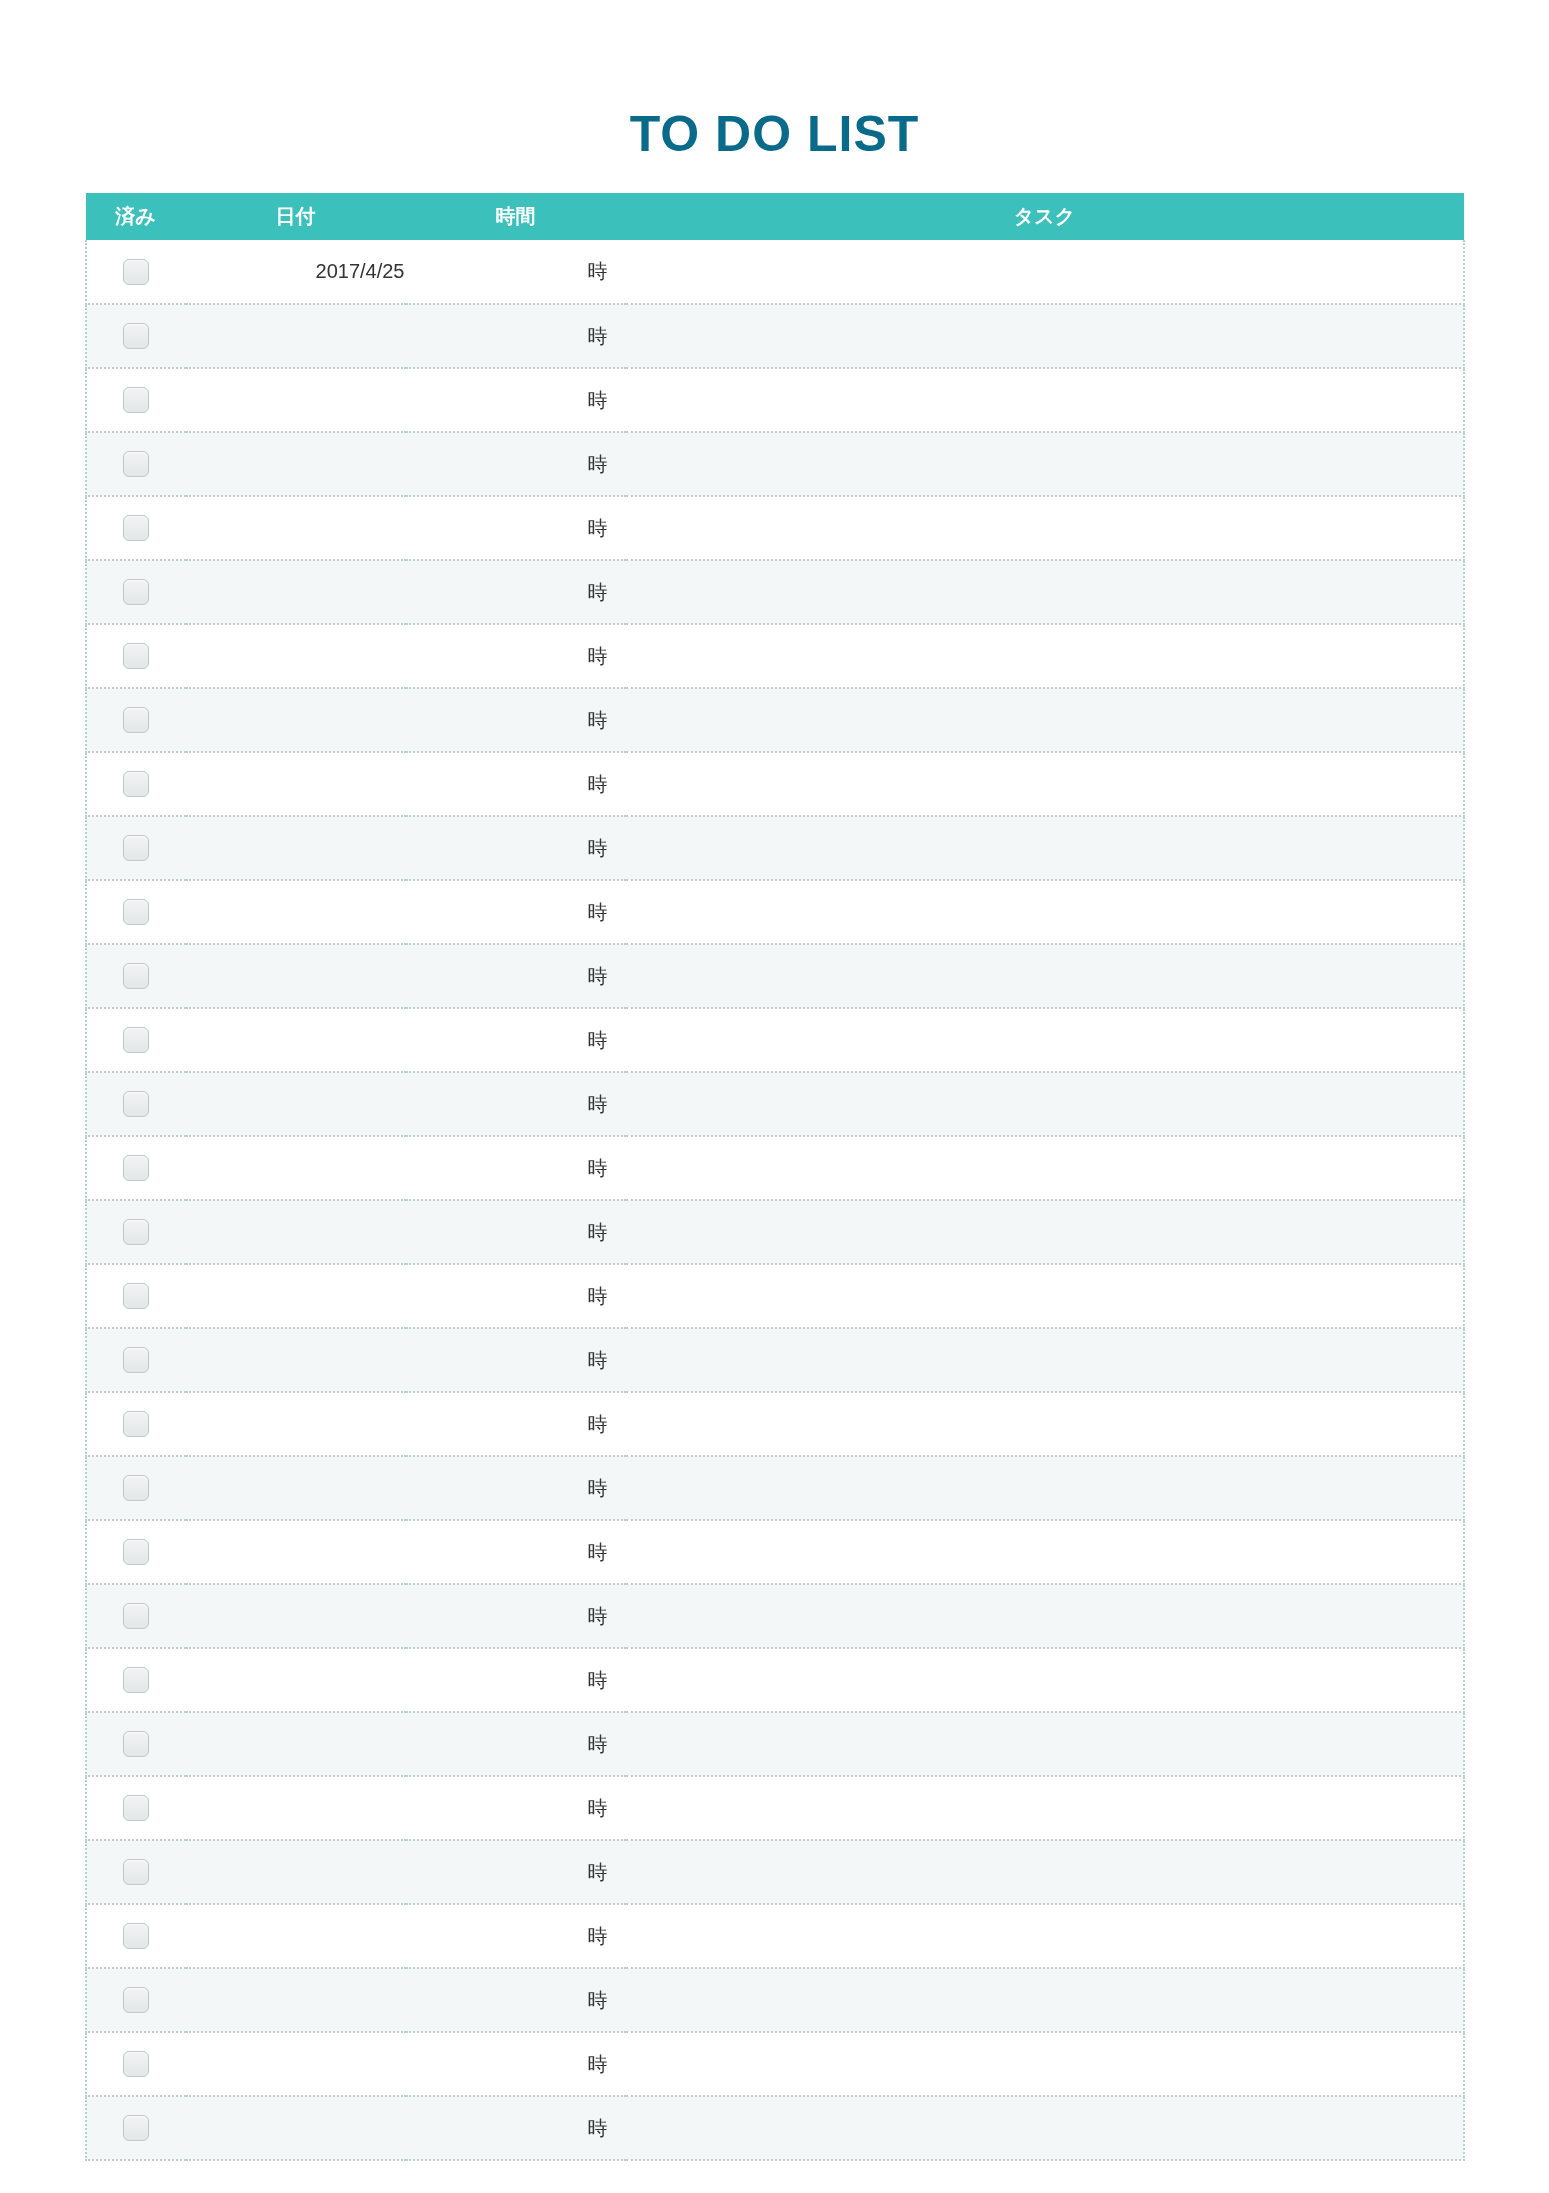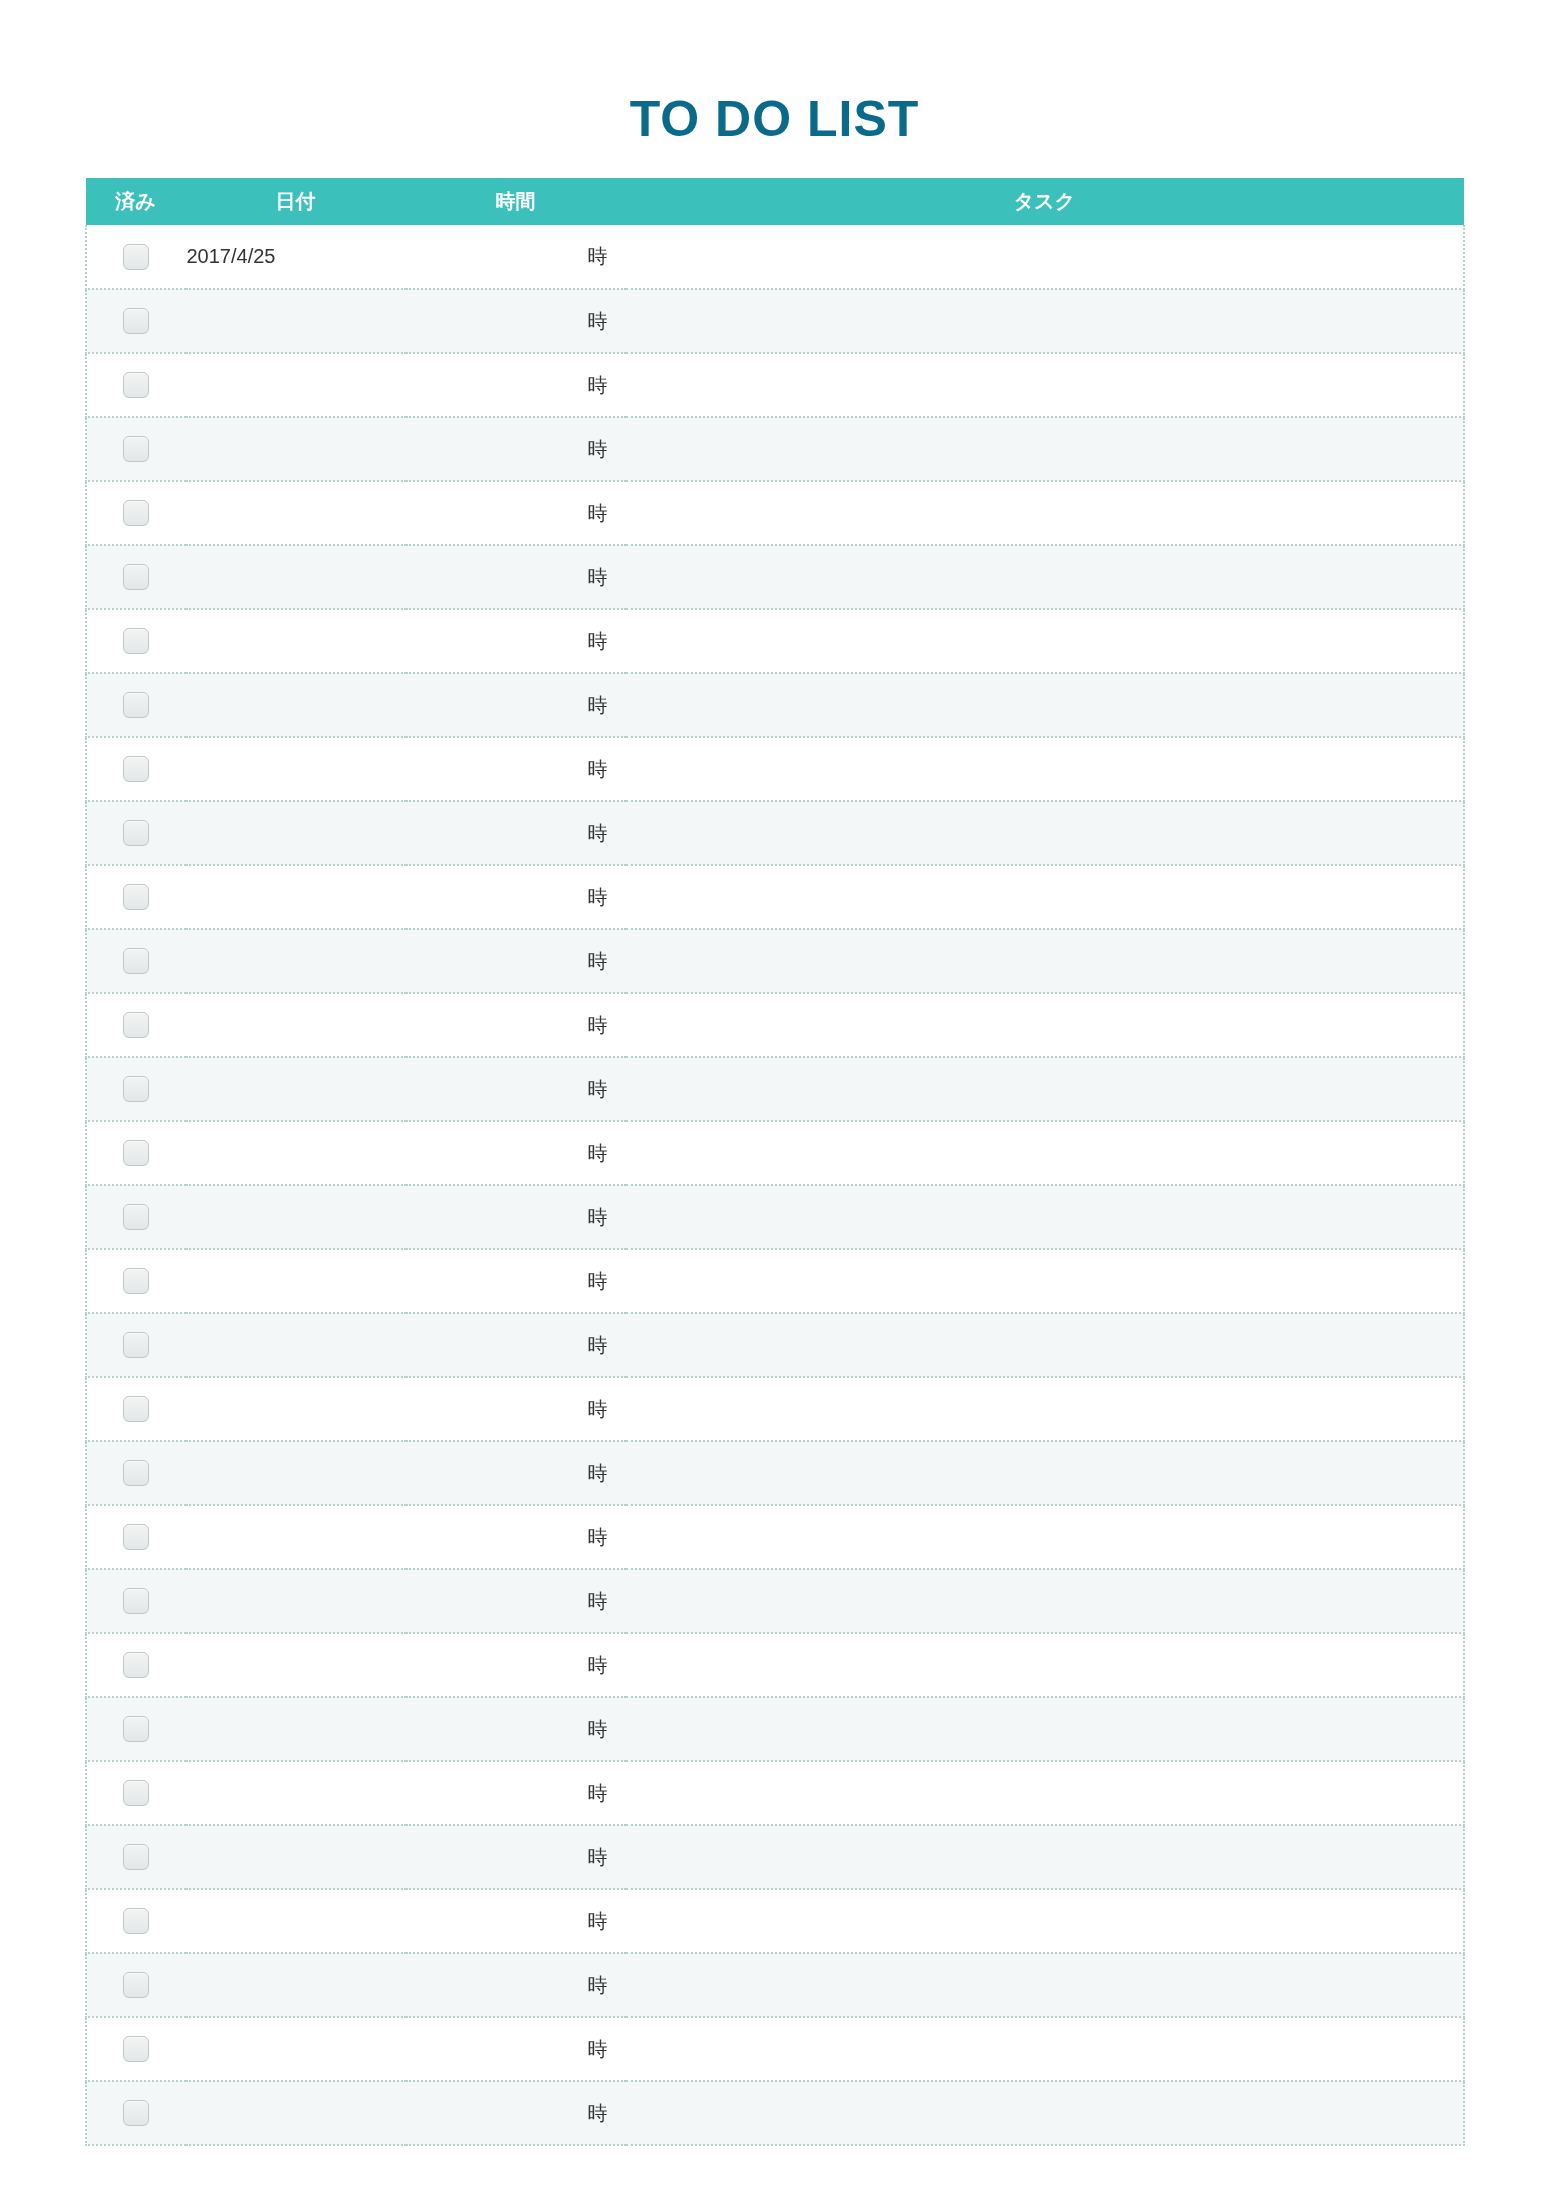--- a/index.html
+++ b/index.html
@@ -3,21 +3,21 @@
 <meta charset="utf-8">
 <style>
   html, body {
     margin: 0;
     padding: 0;
     background: #ffffff;
     font-family: "Helvetica Neue", Arial, "Hiragino Kaku Gothic ProN", "Yu Gothic", Meiryo, sans-serif;
   }
   .page {
     width: 1549px;
-    margin: 0 auto;
+    margin: 15px auto;
     padding-top: 90px;
     box-sizing: border-box;
   }
   .title {
     text-align: center;
     color: #0a6a8a;
     font-size: 50px;
     font-weight: 700;
     letter-spacing: 1px;
     margin: 0 0 30px 0;
@@ -56,21 +56,21 @@
     font-size: 20px;
     color: #333;
   }
   tbody td:first-child {
     border-left: 2px dotted #b9cfcf;
   }
   tbody td:last-child {
     border-right: 2px dotted #b9cfcf;
   }
   td.done-cell { text-align: center; }
-  td.date-cell { text-align: left; }
+  td.date-cell { text-align: right; }
   td.time-cell { text-align: right; padding-right: 18px; }
   td.task-cell { text-align: left;  padding-left: 16px; }
 
   .checkbox {
     display: inline-block;
     width: 24px;
     height: 24px;
     border: 1px solid #c3c7c8;
     border-radius: 6px;
     background: linear-gradient(#f2f4f4, #e4e7e7);

